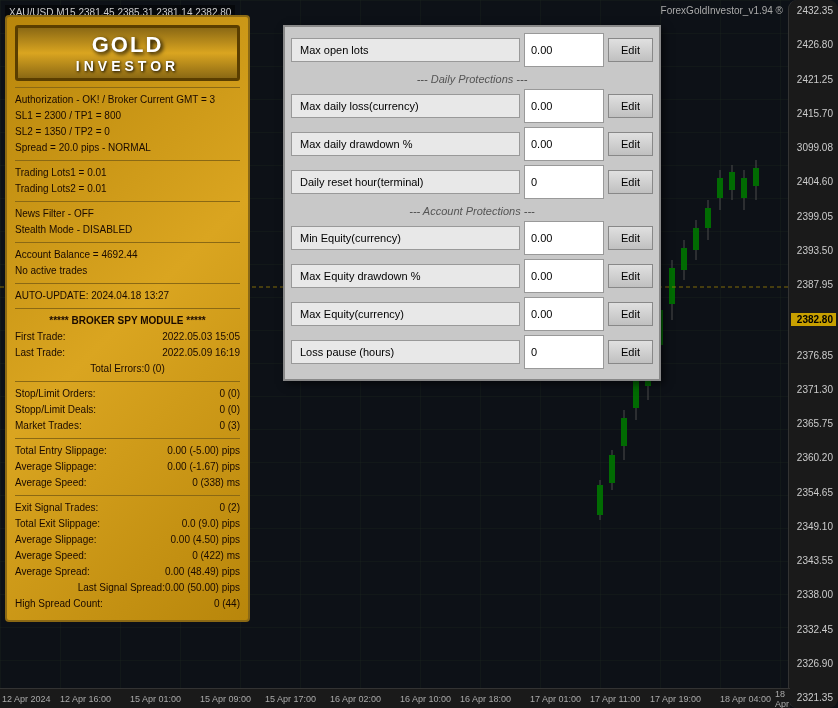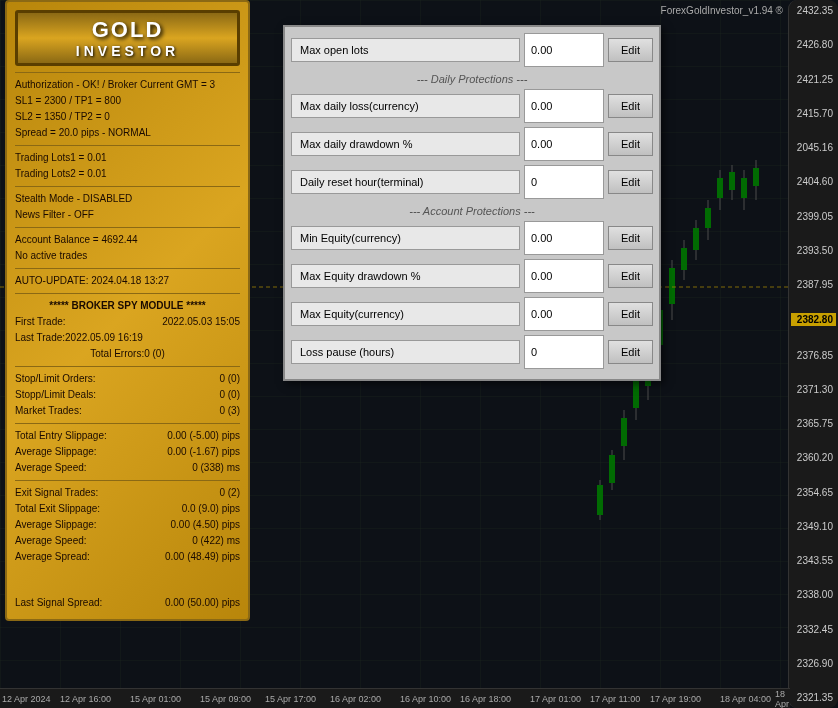--- a/index.html
+++ b/index.html
@@ -81,21 +81,21 @@
       left: 5px;
       color: #ccc;
       font-size: 10px;
       background: rgba(0,0,0,0.5);
       padding: 2px 4px;
     }
 
     
     .sidebar {
       position: absolute;
-      top: 0;
+      top: 15px;
       left: 5px;
       width: 245px;
       background: linear-gradient(135deg, #b8860b, #daa520, #b8860b);
       border: 2px solid #8b6914;
       border-radius: 4px;
       padding: 8px;
       color: #000;
     }
 
     .sidebar-logo {
@@ -316,21 +316,21 @@
 
 <div class="version-label">ForexGoldInvestor_v1.94 ®</div>
 
 <div class="symbol-bar">XAU/USD,M15  2381.45  2385.31  2381.14  2382.80</div>
 
 <div class="price-labels">
   <div class="price-label">2432.35</div>
   <div class="price-label">2426.80</div>
   <div class="price-label">2421.25</div>
   <div class="price-label">2415.70</div>
-  <div class="price-label">2045.16</div>
+  <div class="price-label">3099.08</div>
   <div class="price-label">2404.60</div>
   <div class="price-label">2399.05</div>
   <div class="price-label">2393.50</div>
   <div class="price-label">2387.95</div>
   <div class="price-label" style="color:#c8a000; font-weight:bold; background:#c8a000; color:#000; padding: 1px 3px;">2382.80</div>
   <div class="price-label">2376.85</div>
   <div class="price-label">2371.30</div>
   <div class="price-label">2365.75</div>
   <div class="price-label">2360.20</div>
   <div class="price-label">2354.65</div>
@@ -376,22 +376,22 @@
   <div class="sidebar-divider"></div>
 
   <div class="sidebar-text">
     <div>Trading Lots1 = 0.01</div>
     <div>Trading Lots2 = 0.01</div>
   </div>
 
   <div class="sidebar-divider"></div>
 
   <div class="sidebar-text">
+    <div>News Filter - OFF</div>
     <div>Stealth Mode - DISABLED</div>
-    <div>News Filter - OFF</div>
   </div>
 
   <div class="sidebar-divider"></div>
 
   <div class="sidebar-text">
     <div>Account Balance = 4692.44</div>
     <div>No active trades</div>
   </div>
 
   <div class="sidebar-divider"></div>
@@ -399,21 +399,21 @@
   <div class="sidebar-text">AUTO-UPDATE: 2024.04.18 13:27</div>
 
   <div class="sidebar-divider"></div>
 
   <div class="sidebar-text">
     <div style="font-weight:bold; text-align:center;">***** BROKER SPY MODULE *****</div>
     <div style="display:flex; justify-content:space-between;">
       <span>First Trade:</span>
       <span>2022.05.03 15:05</span>
     </div>
-    <div style="display:flex; ">
+    <div style="display:flex; justify-content:space-between;">
       <span>Last Trade:</span>
       <span>2022.05.09 16:19</span>
     </div>
     <div style="display:flex; justify-content:center;">
       <span>Total Errors:</span>
       <span>0 (0)</span>
     </div>
   </div>
 
   <div class="sidebar-divider"></div>
@@ -466,24 +466,28 @@
       <span>0.00 (4.50) pips</span>
     </div>
     <div style="display:flex; justify-content:space-between;">
       <span>Average Speed:</span>
       <span>0 (422) ms</span>
     </div>
     <div style="display:flex; justify-content:space-between;">
       <span>Average Spread:</span>
       <span>0.00 (48.49) pips</span>
     </div>
-    <div style="display:flex; justify-content:space-between;margin-top:30px;">
+    <div style="display:flex; justify-content:flex-end;">
       <span>Last Signal Spread:</span>
       <span>0.00 (50.00) pips</span>
     </div>
+    <div style="display:flex; justify-content:space-between;">
+      <span>High Spread Count:</span>
+      <span>0 (44)</span>
+    </div>
   </div>
 </div>
 
 <div class="dialog">
 
   <div class="dialog-body">
 
     <div class="row-field">
       <div class="row-label">Max open lots</div>
       <div class="row-value">0.00</div>

